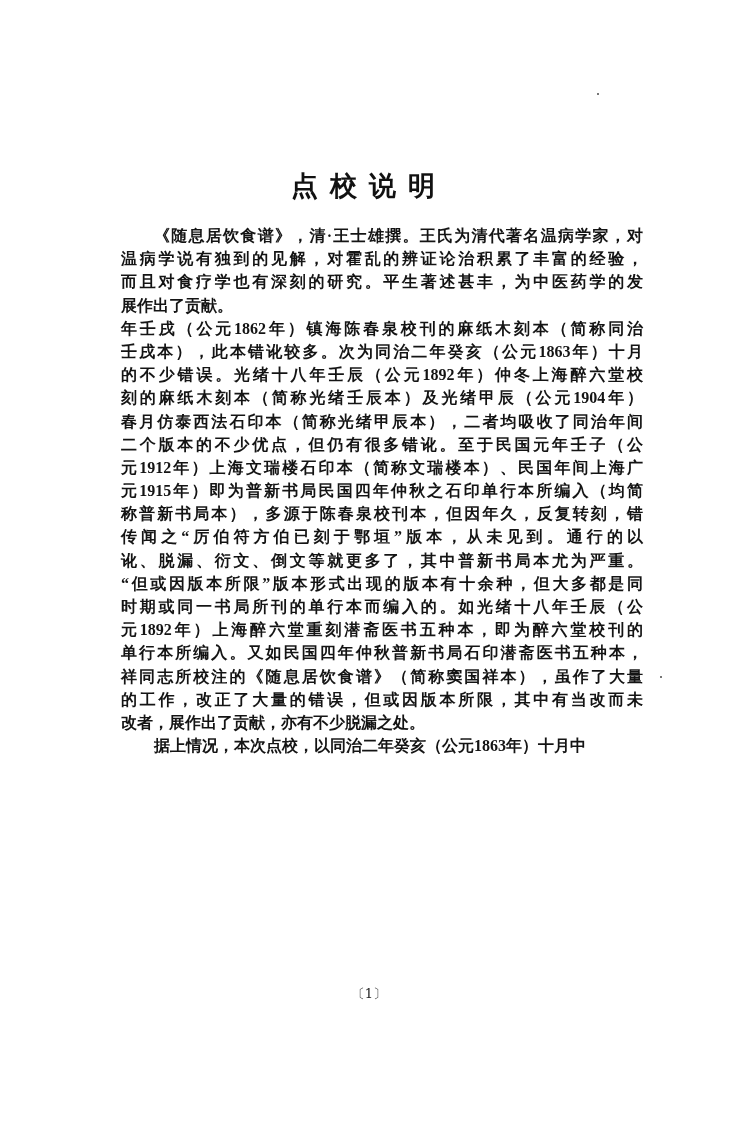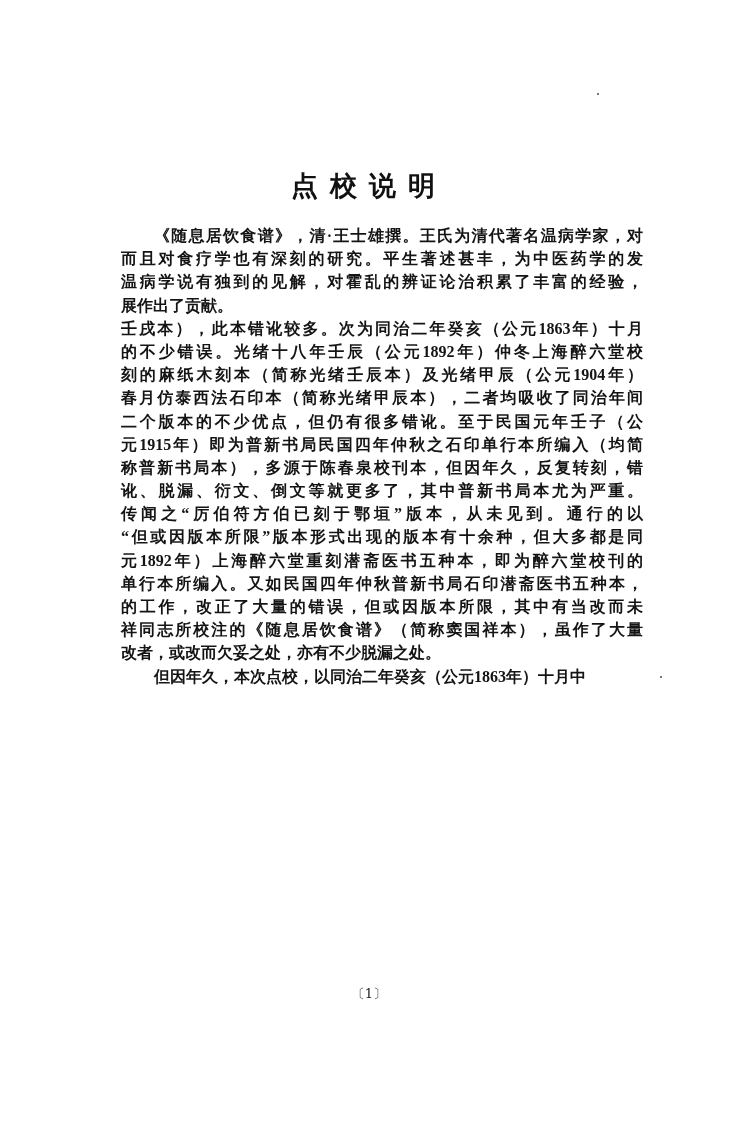--- a/index.html
+++ b/index.html
@@ -29,40 +29,43 @@
 
 <div class="page">
   <div class="speck" style="left:597px;top:93px;width:2px;height:2px;"></div>
   <div class="speck" style="left:660px;top:676px;width:2px;height:2px;"></div>
 
   <div class="title">点校说明</div>
 
   <div class="body" id="body">
       <div>
         <span class="line indent">《随息居饮食谱》，清·王士雄撰。王氏为清代著名温病学家，对</span>
+        <span class="line">温病学说有独到的见解，对霍乱的辨证论治积累了丰富的经验，</span>
         <span class="line">而且对食疗学也有深刻的研究。平生著述甚丰，为中医药学的发</span>
-        <span class="line">温病学说有独到的见解，对霍乱的辨证论治积累了丰富的经验，</span>
         <span class="line last">展作出了贡献。</span>
       </div>
       <div>
+        <span class="line">年壬戌（公元1862年）镇海陈春泉校刊的麻纸木刻本（简称同治</span>
         <span class="line">壬戌本），此本错讹较多。次为同治二年癸亥（公元1863年）十月</span>
         <span class="line">的不少错误。光绪十八年壬辰（公元1892年）仲冬上海醉六堂校</span>
         <span class="line">刻的麻纸木刻本（简称光绪壬辰本）及光绪甲辰（公元1904年）</span>
         <span class="line">春月仿泰西法石印本（简称光绪甲辰本），二者均吸收了同治年间</span>
         <span class="line">二个版本的不少优点，但仍有很多错讹。至于民国元年壬子（公</span>
+        <span class="line">元1912年）上海文瑞楼石印本（简称文瑞楼本）、民国年间上海广</span>
         <span class="line">元1915年）即为普新书局民国四年仲秋之石印单行本所编入（均简</span>
         <span class="line">称普新书局本），多源于陈春泉校刊本，但因年久，反复转刻，错</span>
+        <span class="line">传闻之“厉伯符方伯已刻于鄂垣”版本，从未见到。通行的以</span>
         <span class="line">讹、脱漏、衍文、倒文等就更多了，其中普新书局本尤为严重。</span>
-        <span class="line">传闻之“厉伯符方伯已刻于鄂垣”版本，从未见到。通行的以</span>
         <span class="line">“但或因版本所限”版本形式出现的版本有十余种，但大多都是同</span>
+        <span class="line">时期或同一书局所刊的单行本而编入的。如光绪十八年壬辰（公</span>
         <span class="line">元1892年）上海醉六堂重刻潜斋医书五种本，即为醉六堂校刊的</span>
         <span class="line">单行本所编入。又如民国四年仲秋普新书局石印潜斋医书五种本，</span>
+        <span class="line">祥同志所校注的《随息居饮食谱》（简称窦国祥本），虽作了大量</span>
         <span class="line">的工作，改正了大量的错误，但或因版本所限，其中有当改而未</span>
-        <span class="line">祥同志所校注的《随息居饮食谱》（简称窦国祥本），虽作了大量</span>
-        <span class="line last">改者，或改而欠妥之处，亦有不少脱漏之处。</span>
+        <span class="line last">改者，展作出了贡献，亦有不少脱漏之处。</span>
       </div>
       <div>
-        <span class="line indent last">但因年久，本次点校，以同治二年癸亥（公元1863年）十月中</span>
+        <span class="line indent last">据上情况，本次点校，以同治二年癸亥（公元1863年）十月中</span>
       </div>
     </div>
 
   <div class="folio">〔1〕</div>
 </div>
 
 </body></html>

